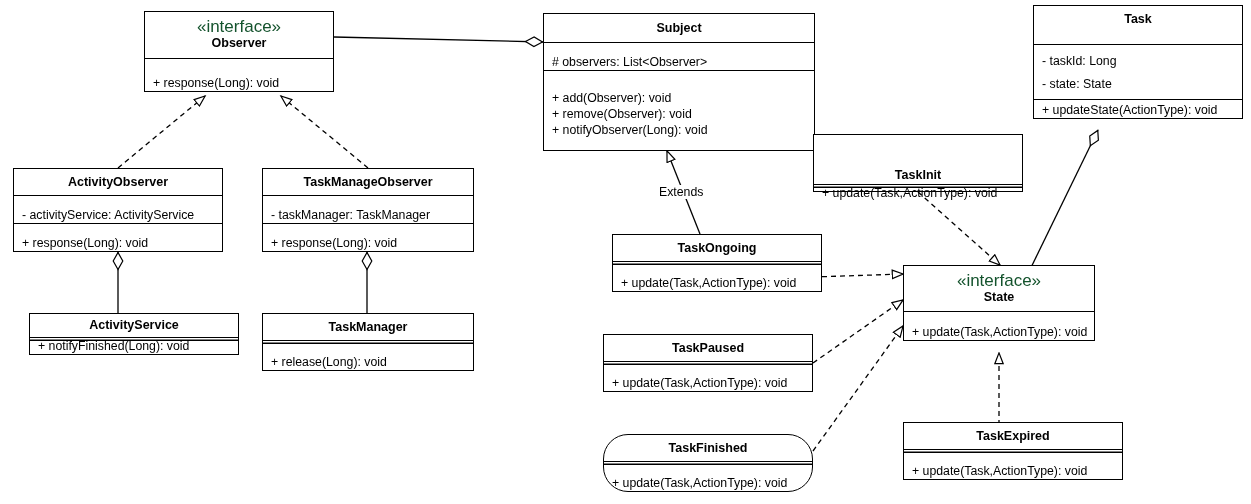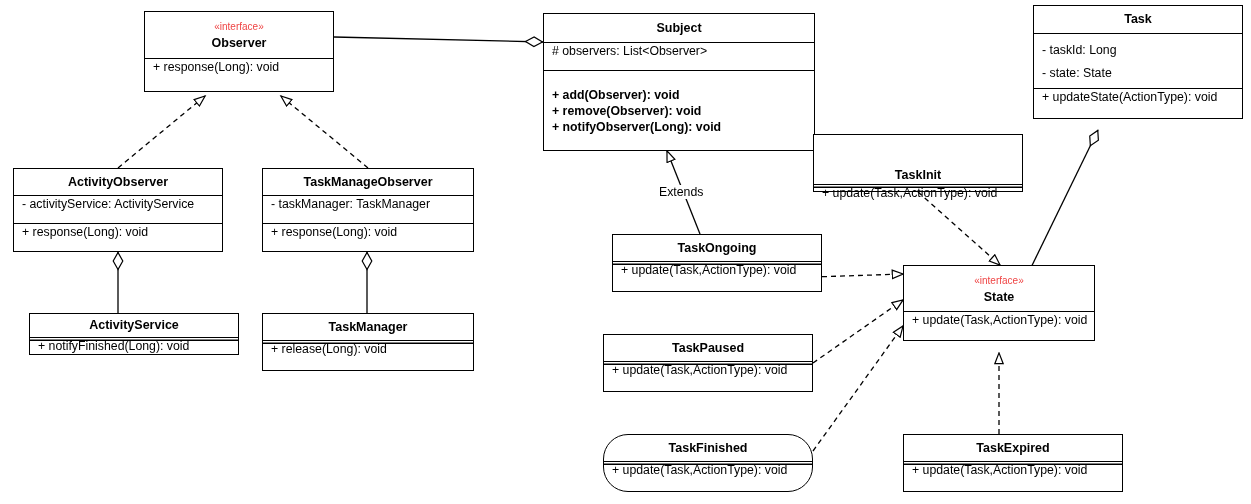--- a/index.html
+++ b/index.html
@@ -29,37 +29,37 @@
     border: 1.4px solid #000000;
     background: #ffffff;
     display: flex;
     flex-direction: column;
     z-index: 5;
   }
   .compartment {
     box-sizing: border-box;
     display: flex;
     flex-direction: column;
-    justify-content: flex-start;
+    justify-content: flex-end;
   }
   .compartment + .compartment {
     border-top: 1.4px solid #000000;
   }
   .compartment.thin-gap {
     border-top: 1.4px solid #000000;
     box-shadow: inset 0 1.5px 0 0 #ffffff, inset 0 2.9px 0 0 #000000;
   }
   .cls-head {
     align-items: center;
     justify-content: center;
     text-align: center;
   }
   .cls-stereotype {
-    font-size: 10px;
-    color: #ef4444;
+    font-size: 17px;
+    color: #14532d;
     line-height: 17px;
     font-weight: normal;
   }
   .cls-title {
     font-size: 12.5px;
     font-weight: bold;
     color: #000000;
     line-height: 17px;
   }
   .member {
@@ -153,32 +153,32 @@
     </div>
   </div>
 
   <div class="uml-class" style="left:543px; top:13px; width:272px; height:138px;">
     <div class="compartment cls-head" style="height:28px;">
       <div class="cls-title">Subject</div>
     </div>
     <div class="compartment" style="height:28px;">
       <div class="member"># observers: List&lt;Observer&gt;</div>
     </div>
-    <div class="compartment" style="flex:1; justify-content:center; padding:12px 0;font-weight:bold;">
+    <div class="compartment" style="flex:1; justify-content:flex-end; padding:12px 0;">
       <div class="member">+ add(Observer): void</div>
       <div class="member">+ remove(Observer): void</div>
       <div class="member">+ notifyObserver(Long): void</div>
     </div>
   </div>
 
   <div class="uml-class" style="left:1033px; top:5px; width:210px; height:114px;">
     <div class="compartment cls-head" style="height:27px;">
       <div class="cls-title">Task</div>
     </div>
-    <div class="compartment" style="height:55px; justify-content:space-around; padding:4px 0;">
+    <div class="compartment" style="height:55px; justify-content:space-around; padding:4px 0;margin-top:11px;">
       <div class="member">- taskId: Long</div>
       <div class="member">- state: State</div>
     </div>
     <div class="compartment" style="flex:1;">
       <div class="member">+ updateState(ActionType): void</div>
     </div>
   </div>
 
   <div class="uml-class" style="left:13px; top:168px; width:210px; height:84px;">
     <div class="compartment cls-head" style="height:26px;">
@@ -251,21 +251,21 @@
 
   <div class="uml-class" style="left:603px; top:434px; width:210px; height:58px;border-radius:25px;">
     <div class="compartment cls-head" style="height:26px;">
       <div class="cls-title">TaskFinished</div>
     </div>
     <div class="compartment thin-gap" style="flex:1;">
       <div class="member">+ update(Task,ActionType): void</div>
     </div>
   </div>
 
-  <div class="uml-class" style="left:903px; top:434px; width:220px; height:58px;">
+  <div class="uml-class" style="left:903px; top:422px; width:220px; height:58px;">
     <div class="compartment cls-head" style="height:26px;">
       <div class="cls-title">TaskExpired</div>
     </div>
     <div class="compartment thin-gap" style="flex:1;">
       <div class="member">+ update(Task,ActionType): void</div>
     </div>
   </div>
 
   <div class="uml-class" style="left:903px; top:265px; width:192px; height:76px;">
     <div class="compartment cls-head" style="height:45px;">

